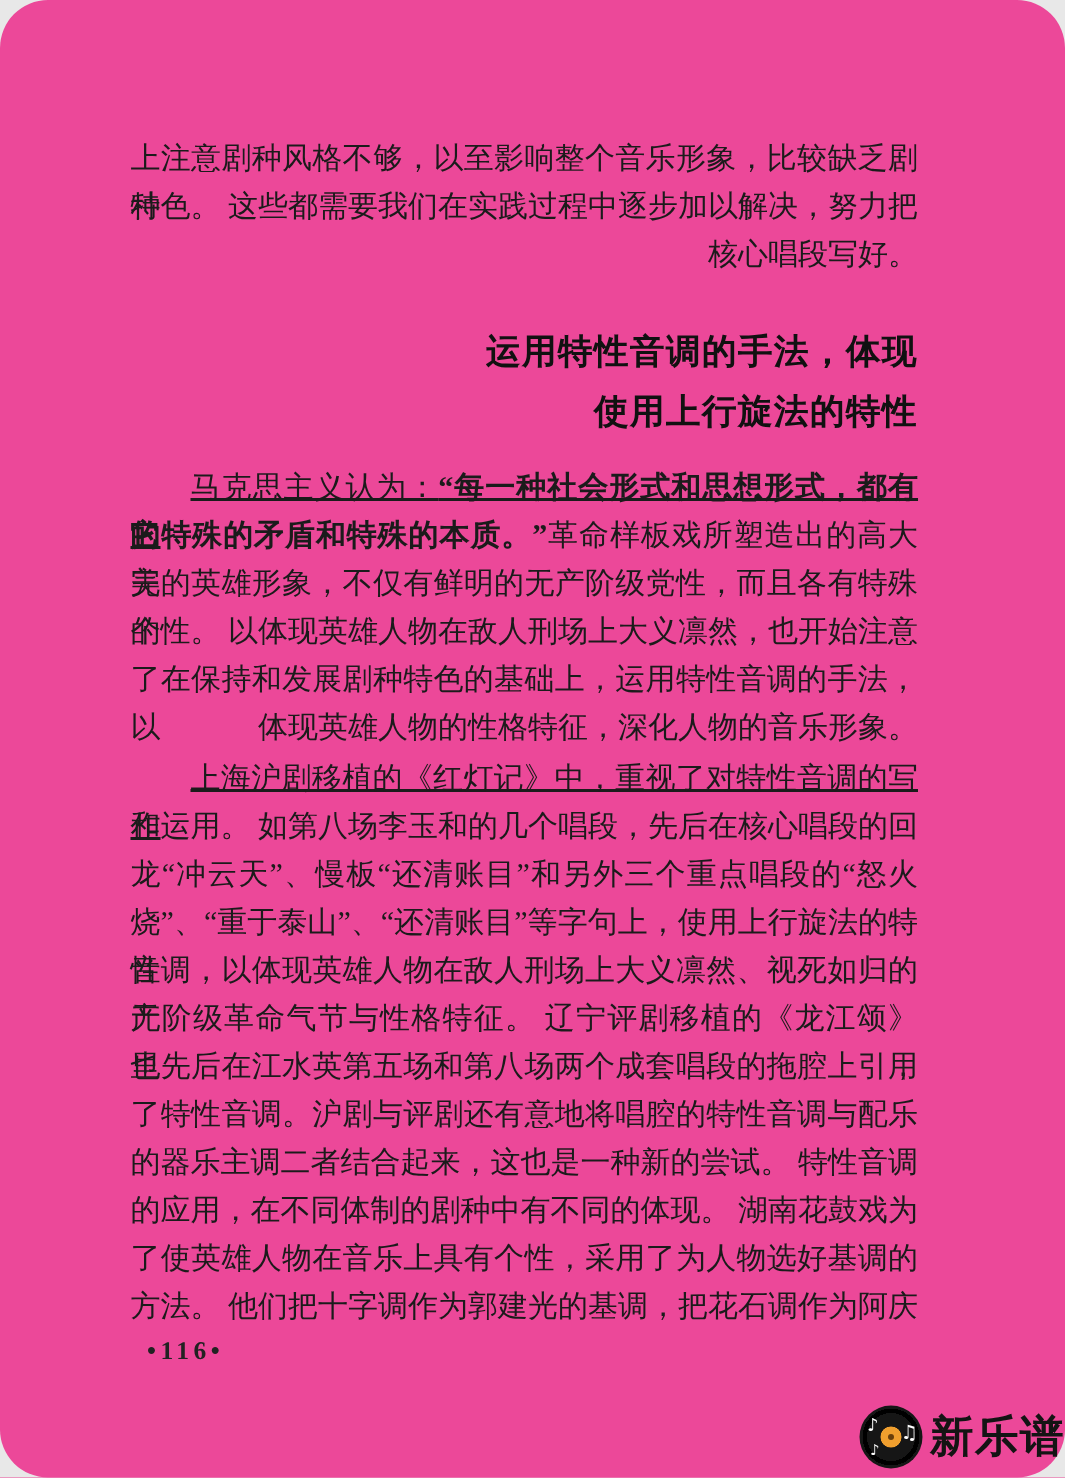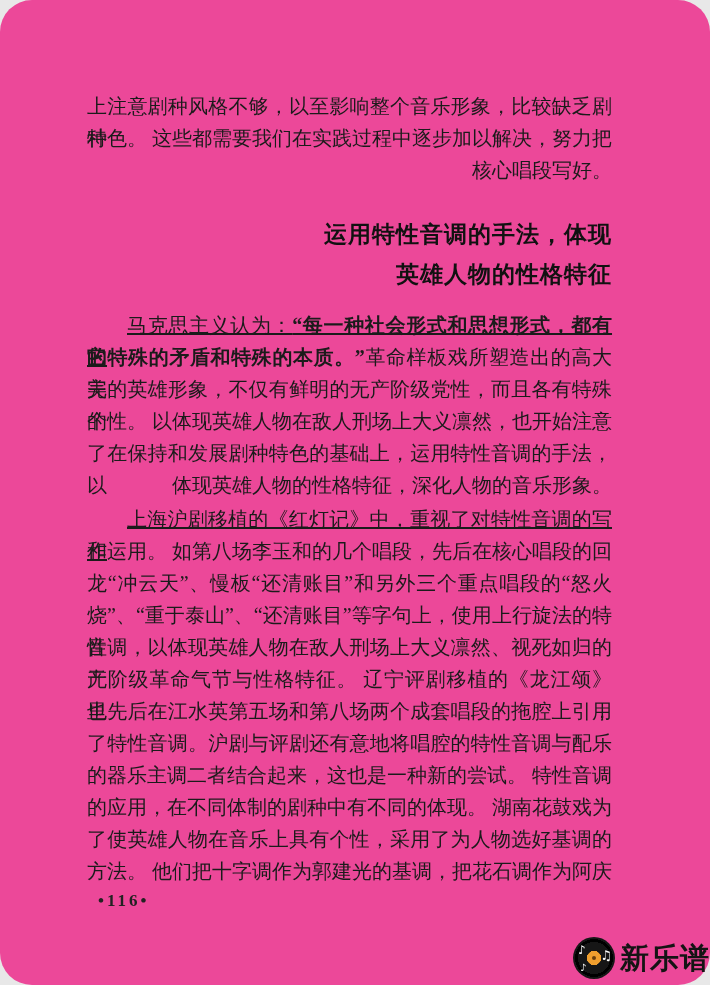--- a/index.html
+++ b/index.html
@@ -72,21 +72,21 @@
 <div class="page" style="background: #ec4899; border-radius: 32px;">
 
   <div class="para p1" style="color: rgb(27, 27, 27);">
       <div class="line j"><span>上注意剧种风格不够，以至影响整个音乐形象，比较缺乏剧种</span></div>
       <div class="line j"><span>特色。 这些都需要我们在实践过程中逐步加以解决，努力把</span></div>
       <div class="line"><span>核心唱段写好。</span></div>
     </div>
 
   <div class="para heading">
       <div class="line"><span class="b">运用特性音调的手法，体现</span></div>
-      <div class="line"><span class="b">英雄人物的性格特征</span></div>
+      <div class="line"><span class="b">使用上行旋法的特性</span></div>
     </div>
 
   <div class="para p2" style="color: rgb(27, 27, 27);">
       <div class="line j ind"><span>马克思主义认为：</span><span class="b">“每一种社会形式和思想形式，都有它</span></div>
       <div class="line j"><span class="b">的特殊的矛盾和特殊的本质。”</span><span>革命样板戏所塑造出的高大完</span></div>
       <div class="line j"><span>美的英雄形象，不仅有鲜明的无产阶级党性，而且各有特殊的</span></div>
       <div class="line j"><span>个性。 以体现英雄人物在敌人刑场上大义凛然，也开始注意</span></div>
       <div class="line j"><span>了在保持和发展剧种特色的基础上，运用特性音调的手法，以</span></div>
       <div class="line"><span>体现英雄人物的性格特征，深化人物的音乐形象。</span></div>
     </div>

